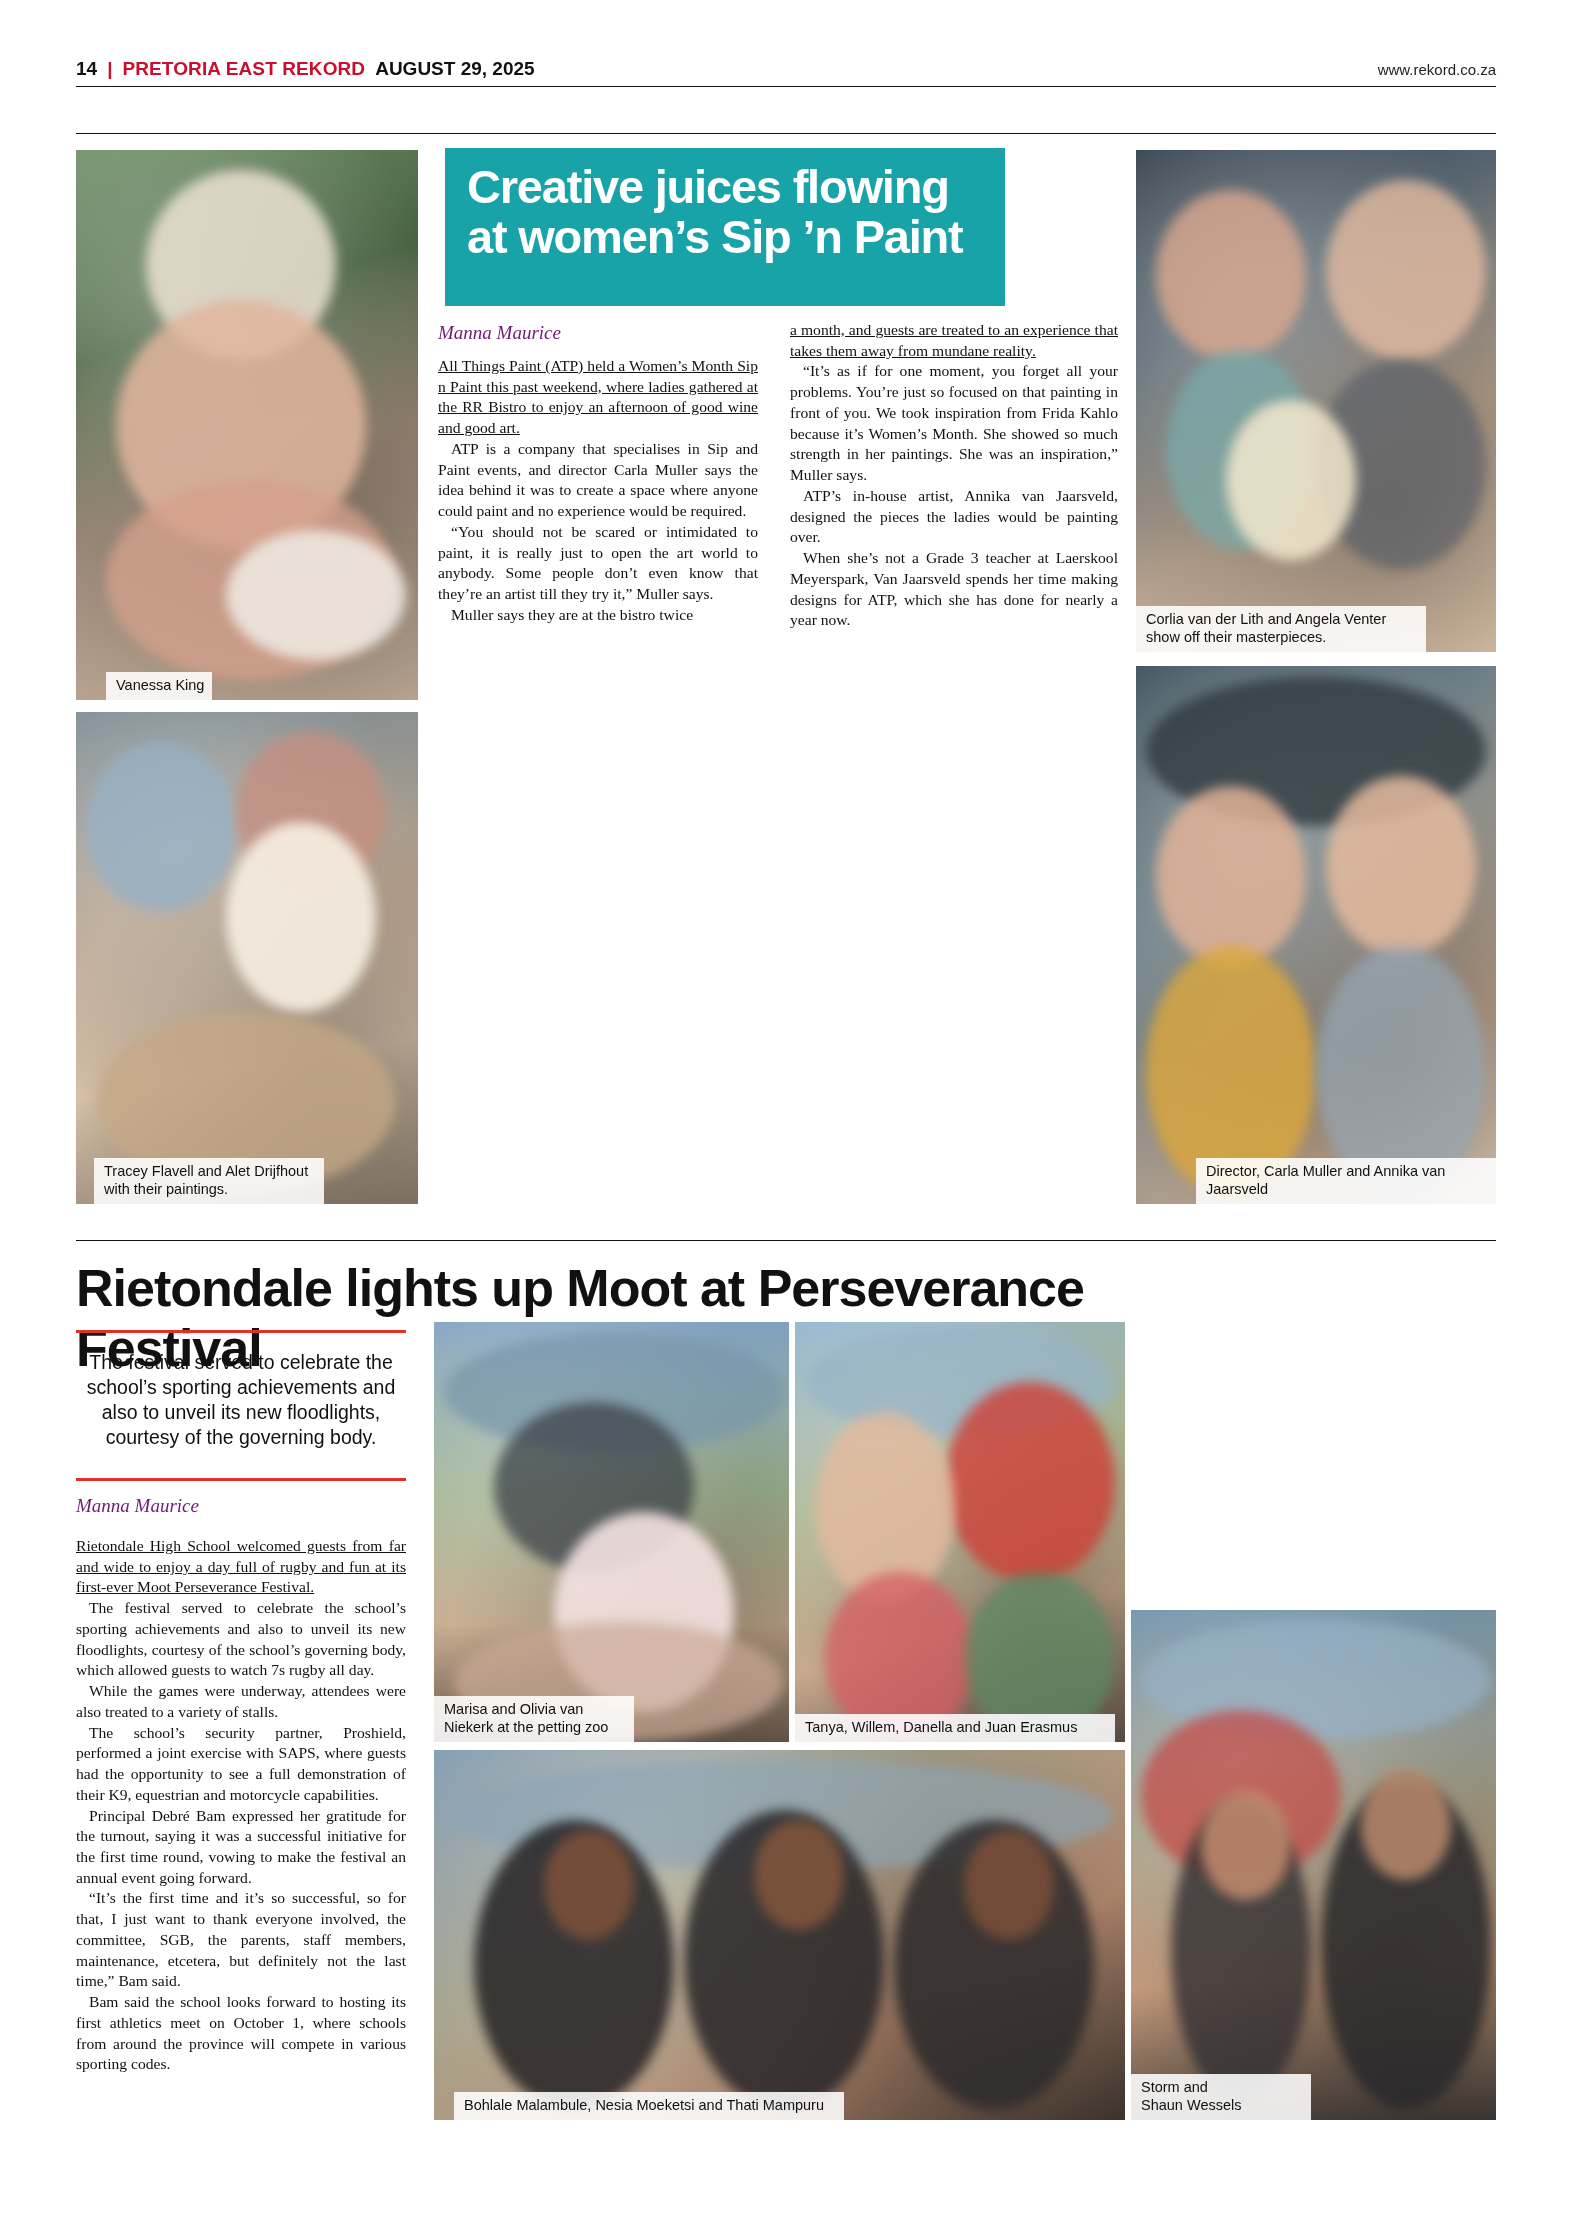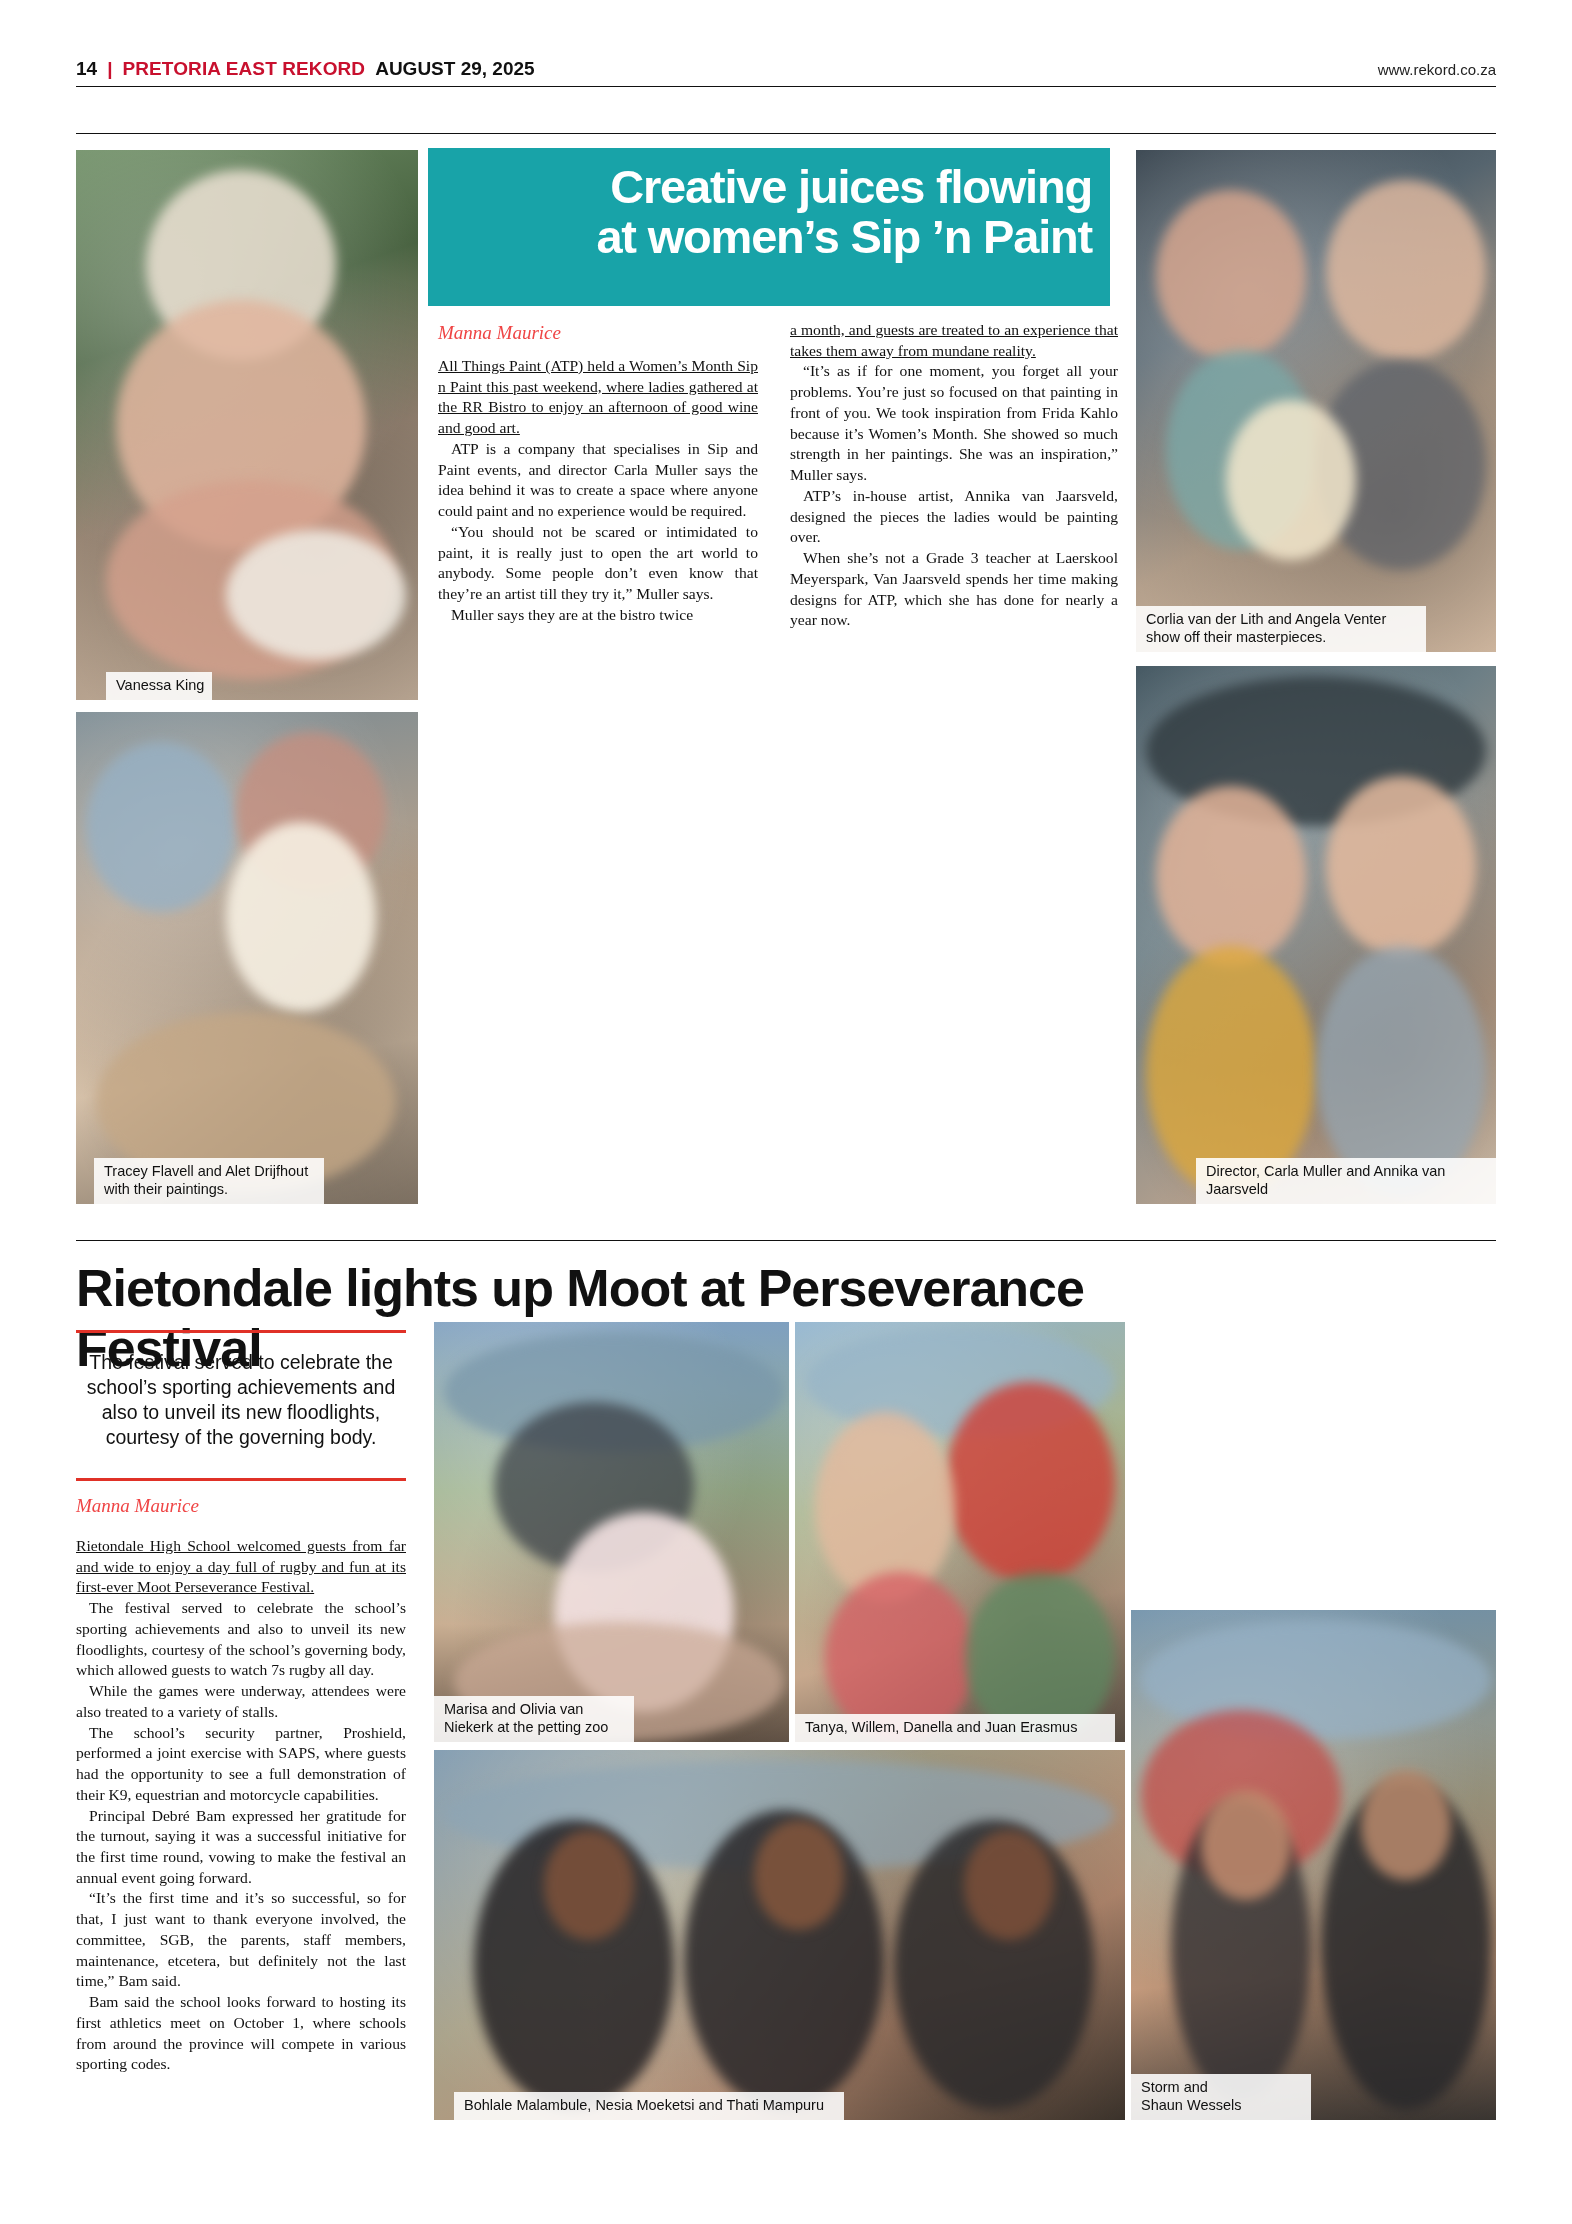--- a/index.html
+++ b/index.html
@@ -91,44 +91,43 @@
     font-size: 14.5px;
     line-height: 1.2;
     padding: 5px 8px 6px 10px;
     box-sizing: border-box;
   }
   .caption.right { left: auto; right: 0; }
 
   
   .banner {
     position: absolute;
-    left: 428px;
+    left: 445px;
     top: 148px;
-    width: 682px;
+    width: 560px;
     height: 158px;
     background: #18a3a8;
-    text-align: right;
   }
   .banner h1 {
     margin: 0;
     padding: 14px 18px 0 22px;
     font-family: "Liberation Sans", sans-serif;
     font-weight: bold;
     font-size: 47px;
     line-height: 1.06;
     letter-spacing: -1.2px;
     color: #ffffff;
   }
 
   
   .byline {
     font-family: "Liberation Serif", serif;
     font-size: 19px;
     font-style: italic;
-    color: #ef4444;
+    color: #701a75;
   }
   .body-col {
     position: absolute;
     font-family: "Liberation Serif", serif;
     font-size: 15.6px;
     line-height: 1.33;
     text-align: justify;
     color: #111;
   }
   .body-col p {

